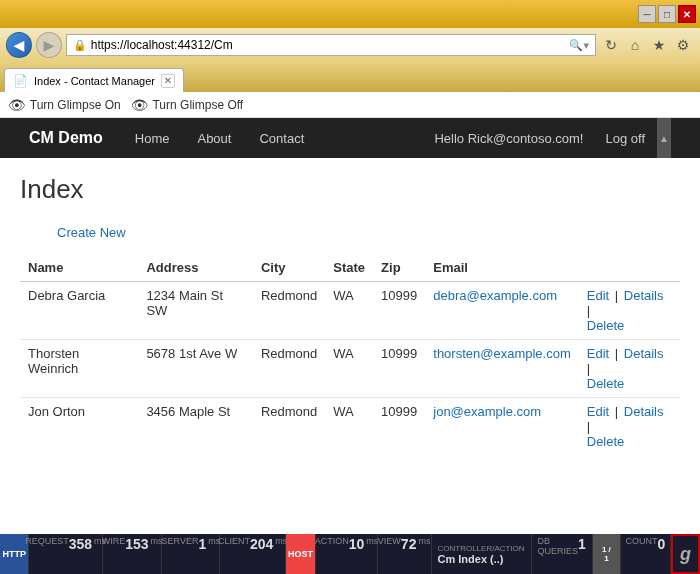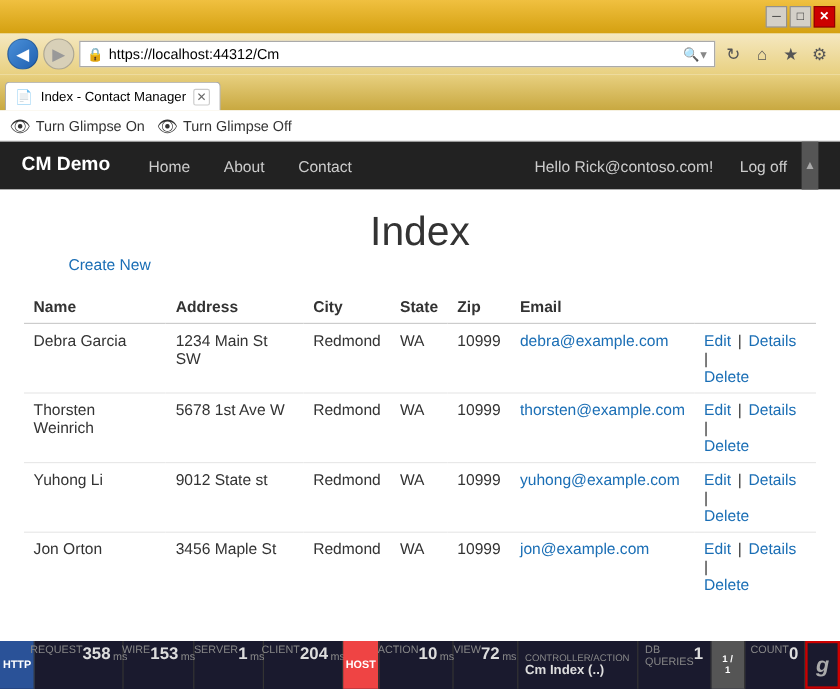--- a/index.html
+++ b/index.html
@@ -111,21 +111,21 @@
       font-size: 12px; color: #333; cursor: pointer;
     }
     .glimpse-eye { font-size: 14px; }
 
     
     .app-nav {
       background: #222;
       height: 40px;
       display: flex;
       align-items: center;
-      padding: 0 18px;
+      padding: 0 29px;
     }
     .app-brand {
       color: #fff;
       font-size: 16px;
       font-weight: bold;
       margin-right: 20px;
     }
     .nav-links { display: flex; gap: 4px; flex: 1; }
     .nav-link {
       color: #ccc;
@@ -151,25 +151,24 @@
     }
 
     
     .main-content {
       background: #fff;
       padding: 16px 20px;
       height: calc(574px - 28px - 34px - 30px - 26px - 40px - 40px);
       overflow-y: auto;
     }
     .page-title {
-      font-size: 34px;
+      font-size: 26px;
       font-weight: normal;
-      margin-bottom: 0;
+      margin-bottom: 20px;
       color: #333;
-      text-align: center;
     }
     .create-new-link {
       color: #1a6eb5;
       font-size: 13px;
       cursor: pointer;
       text-decoration: none;
       display: block;
       margin-bottom: 14px;
       margin-left: 37px;
     }
@@ -256,21 +255,21 @@
       justify-content: center;
       width: 40px;
       background: transparent;
       border: 2px solid #cc0000;
       font-size: 18px;
       font-weight: bold;
       color: #aaa;
       font-style: italic;
       margin-left: auto;
     }
-    .stat-row { display: flex; align-items: flex-end; gap: 2px; }
+    .stat-row { display: flex; align-items: flex-start; gap: 2px; }
     .controller-stat {
       display: flex;
       flex-direction: column;
       justify-content: center;
       align-items: flex-start;
       padding: 2px 6px;
       border-right: 1px solid #333;
     }
     .small-label { font-size: 8px; color: #888; text-transform: uppercase; }
     .small-val { font-size: 11px; font-weight: bold; color: #ddd; }
@@ -372,32 +371,20 @@
           <td>Redmond</td>
           <td>WA</td>
           <td>10999</td>
           <td><a class="email-link">thorsten@example.com</a></td>
           <td>
             <div><a class="action-link">Edit</a><span class="separator"> | </span><a class="action-link">Details</a><span class="separator"> |</span></div>
             <div><a class="action-link">Delete</a></div>
           </td>
         </tr>
         <tr>
-          <td>Yuhong Li</td>
-          <td>9012 State st</td>
-          <td>Redmond</td>
-          <td>WA</td>
-          <td>10999</td>
-          <td><a class="email-link">yuhong@example.com</a></td>
-          <td>
-            <div><a class="action-link">Edit</a><span class="separator"> | </span><a class="action-link">Details</a><span class="separator"> |</span></div>
-            <div><a class="action-link">Delete</a></div>
-          </td>
-        </tr>
-        <tr>
           <td>Jon Orton</td>
           <td>3456 Maple St</td>
           <td>Redmond</td>
           <td>WA</td>
           <td>10999</td>
           <td><a class="email-link">jon@example.com</a></td>
           <td>
             <div><a class="action-link">Edit</a><span class="separator"> | </span><a class="action-link">Details</a><span class="separator"> |</span></div>
             <div><a class="action-link">Delete</a></div>
           </td>

